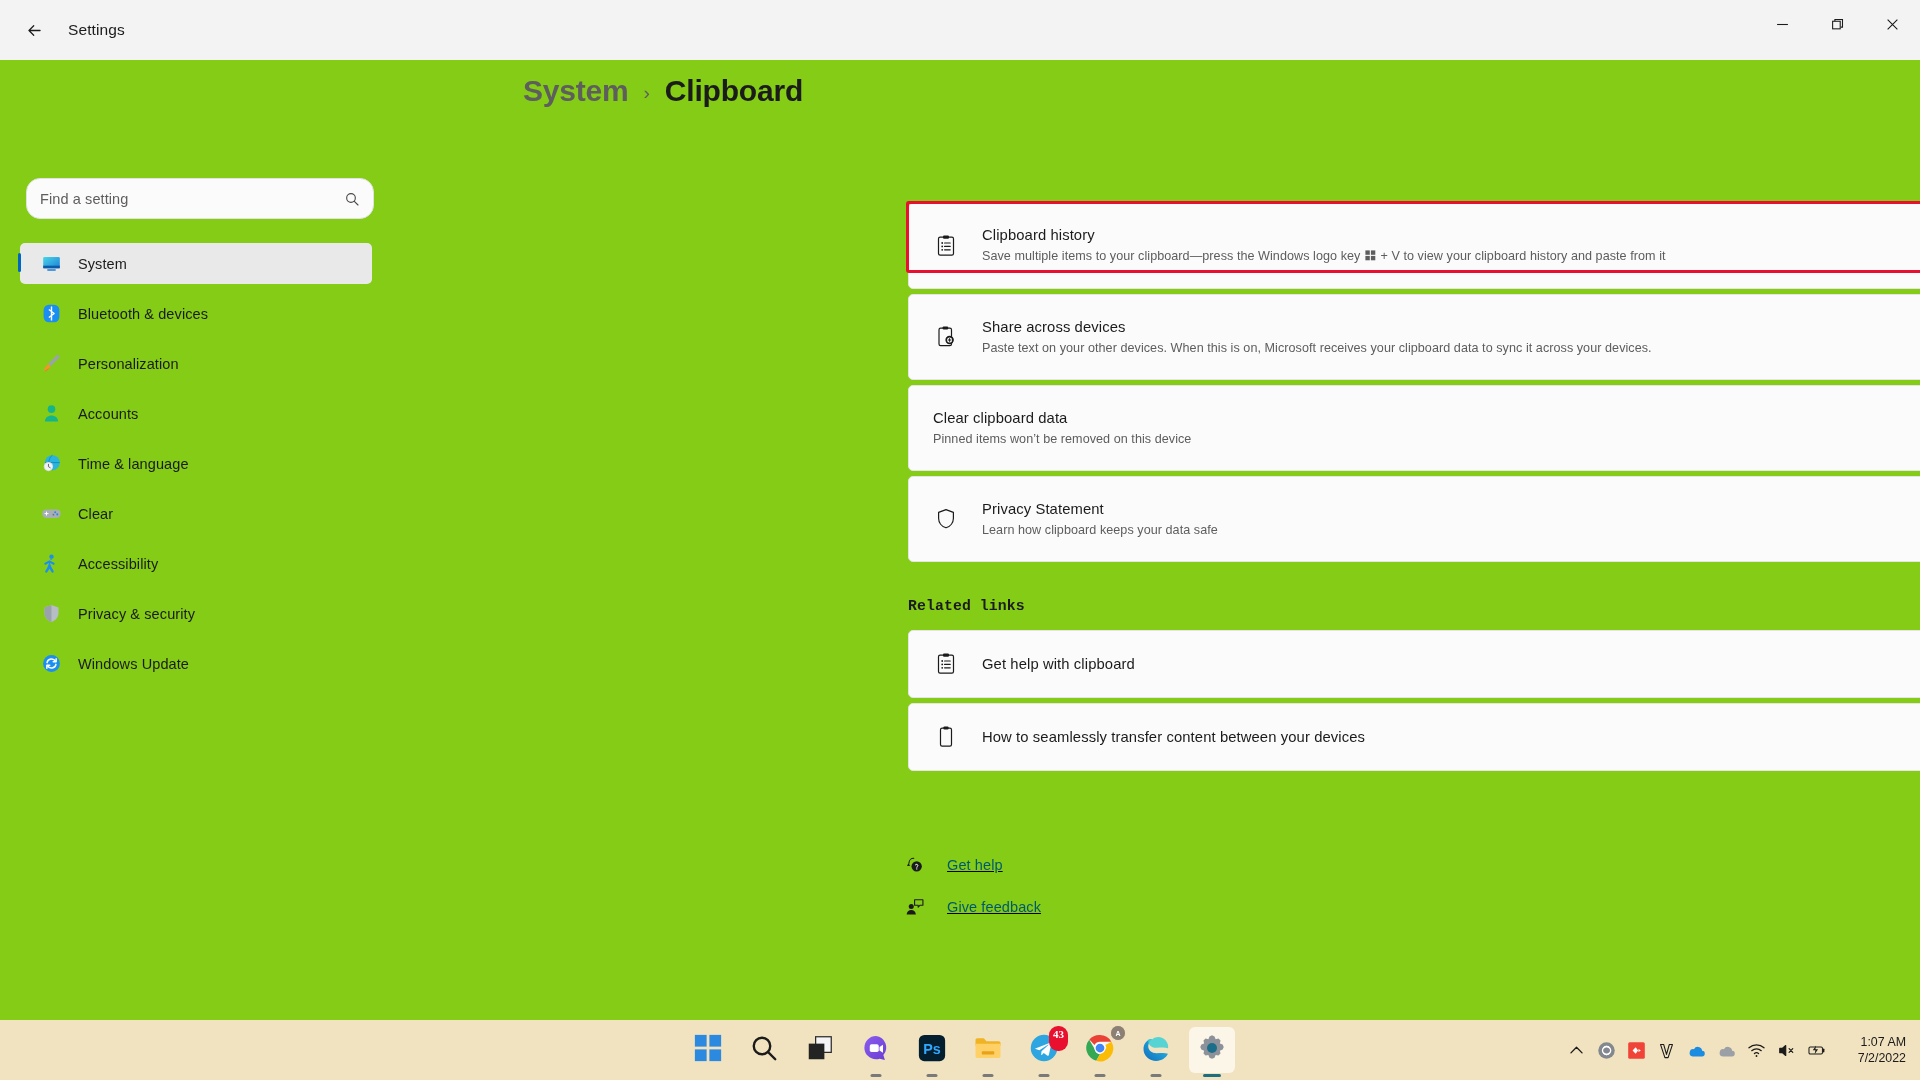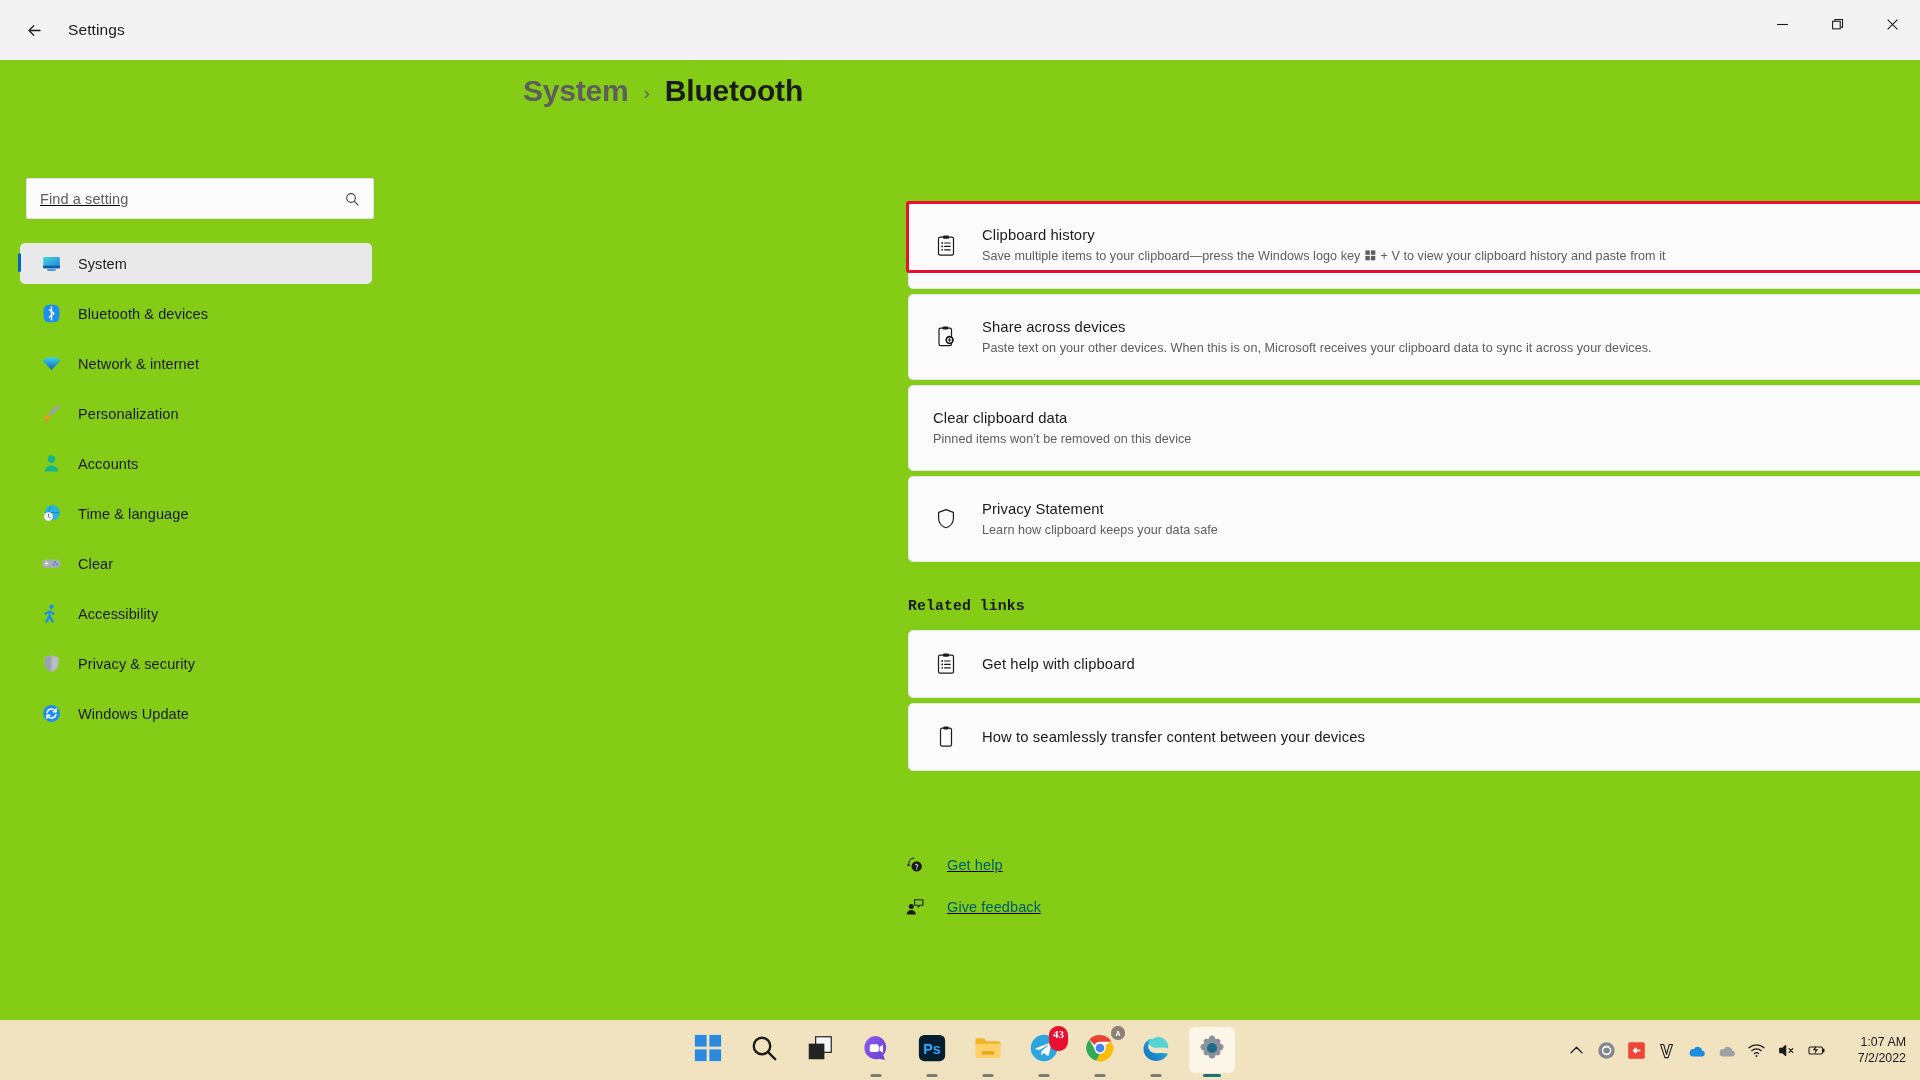--- a/index.html
+++ b/index.html
@@ -26,22 +26,22 @@
     font-size: 15.5px; color: #1b1b1b; margin-left: 14px; letter-spacing: .1px;
   }
   .wincontrols { position: absolute; right: 0; top: 0; height: 48px; display: flex; }
   .wc { width: 55px; height: 48px; display: flex; align-items: center; justify-content: center; }
   .wc svg { width: 13px; height: 13px; }
 
   
   .sidebar { position: absolute; left: 0; top: 60px; width: 385px; height: 960px; }
   .searchbox {
     position: absolute; left: 26px; top: 118px; width: 348px; height: 41px;
-    background: #fbfbfb; border: 1px solid #e2e2e2; border-radius: 2px;
-    display: flex; align-items: center; padding: 0 13px; text-decoration: underline;
+    background: #fbfbfb; border: 1px solid #e2e2e2; border-radius: 14px;
+    display: flex; align-items: center; padding: 0 13px;
   }
   .searchbox .ph { font-size: 14.5px; color: #5d5d5d; flex: 1; letter-spacing: .1px; }
   .searchbox svg { width: 16px; height: 16px; }
 
   .navlist { position: absolute; left: 20px; top: 183px; width: 352px; }
   .navitem {
     position: relative; height: 41px; display: flex; align-items: center;
     border-radius: 5px; padding-left: 20px; margin-bottom: 9px;
   }
   .navitem.active { background: #e9e9e9; }
@@ -201,34 +201,20 @@
       <div class="navitem">
         <span class="navicon">
           <svg viewBox="0 0 24 24">
               <rect x="3" y="2" width="18" height="20" rx="6" fill="#1b8ef2"></rect>
               <path d="M9 7.5l6 4.5-6 4.5M12 4v16" stroke="#fff" stroke-width="1.6" fill="none" stroke-linejoin="round"></path>
             </svg>
         </span>
         <span class="navlabel">Bluetooth &amp; devices</span>
       </div>
 
-      <div class="navitem">
-        <span class="navicon">
-          <svg viewBox="0 0 24 24">
-              <defs>
-                <linearGradient id="gWifi" x1="0" y1="0" x2="0" y2="1">
-                  <stop offset="0" stop-color="#3fd8e8"></stop>
-                  <stop offset="1" stop-color="#1160c4"></stop>
-                </linearGradient>
-              </defs>
-              <path d="M12 19.5L1.5 8.5C4.3 6 8 4.6 12 4.6s7.7 1.4 10.5 3.9L12 19.5z" fill="url(#gWifi)"></path>
-            </svg>
-        </span>
-        <span class="navlabel">Network &amp; internet</span>
-      </div>
 
       <div class="navitem">
         <span class="navicon">
           <svg viewBox="0 0 24 24">
               <path d="M20.5 2.8c.9.9.9 1.9 0 2.8L11 15.2 8.3 12.5 17.7 2.8c.9-.9 1.9-.9 2.8 0z" fill="#9aa3ab"></path>
               <path d="M10.9 15.3L8.3 12.6l-3 3.2c-.9 1-1.4 2.4-1.4 3.7 0 .9.8 1.3 1.6 1 1.2-.4 2.5-1 3.3-1.8l2.1-3.4z" fill="#f0962c"></path>
               <path d="M8.5 17.6l-1.9 2c-.5.5-1.1.8-1.8 1" stroke="#e07a15" stroke-width=".9" fill="none"></path>
             </svg>
         </span>
         <span class="navlabel">Personalization</span>
@@ -304,21 +290,21 @@
       </div>
 
     </div>
   </div>
 
   <div class="main">
 
     <div class="breadcrumb">
       <span class="bc-parent">System</span>
       <span class="bc-sep">›</span>
-      <span class="bc-current">Bluetooth</span>
+      <span class="bc-current">Clipboard</span>
     </div>
 
     <div class="cardstack">
 
       <div class="card h86">
         <span class="cardicon">
           <svg viewBox="0 0 24 24" fill="none" stroke="#1b1b1b" stroke-width="1.2">
             <rect x="4.5" y="3.2" width="15" height="18" rx="1.6"></rect>
             <rect x="9" y="1.4" width="6" height="3.4" rx="1.1" fill="#1b1b1b" stroke="none"></rect>
             <circle cx="8.2" cy="9" r=".9" fill="#1b1b1b" stroke="none"></circle>

